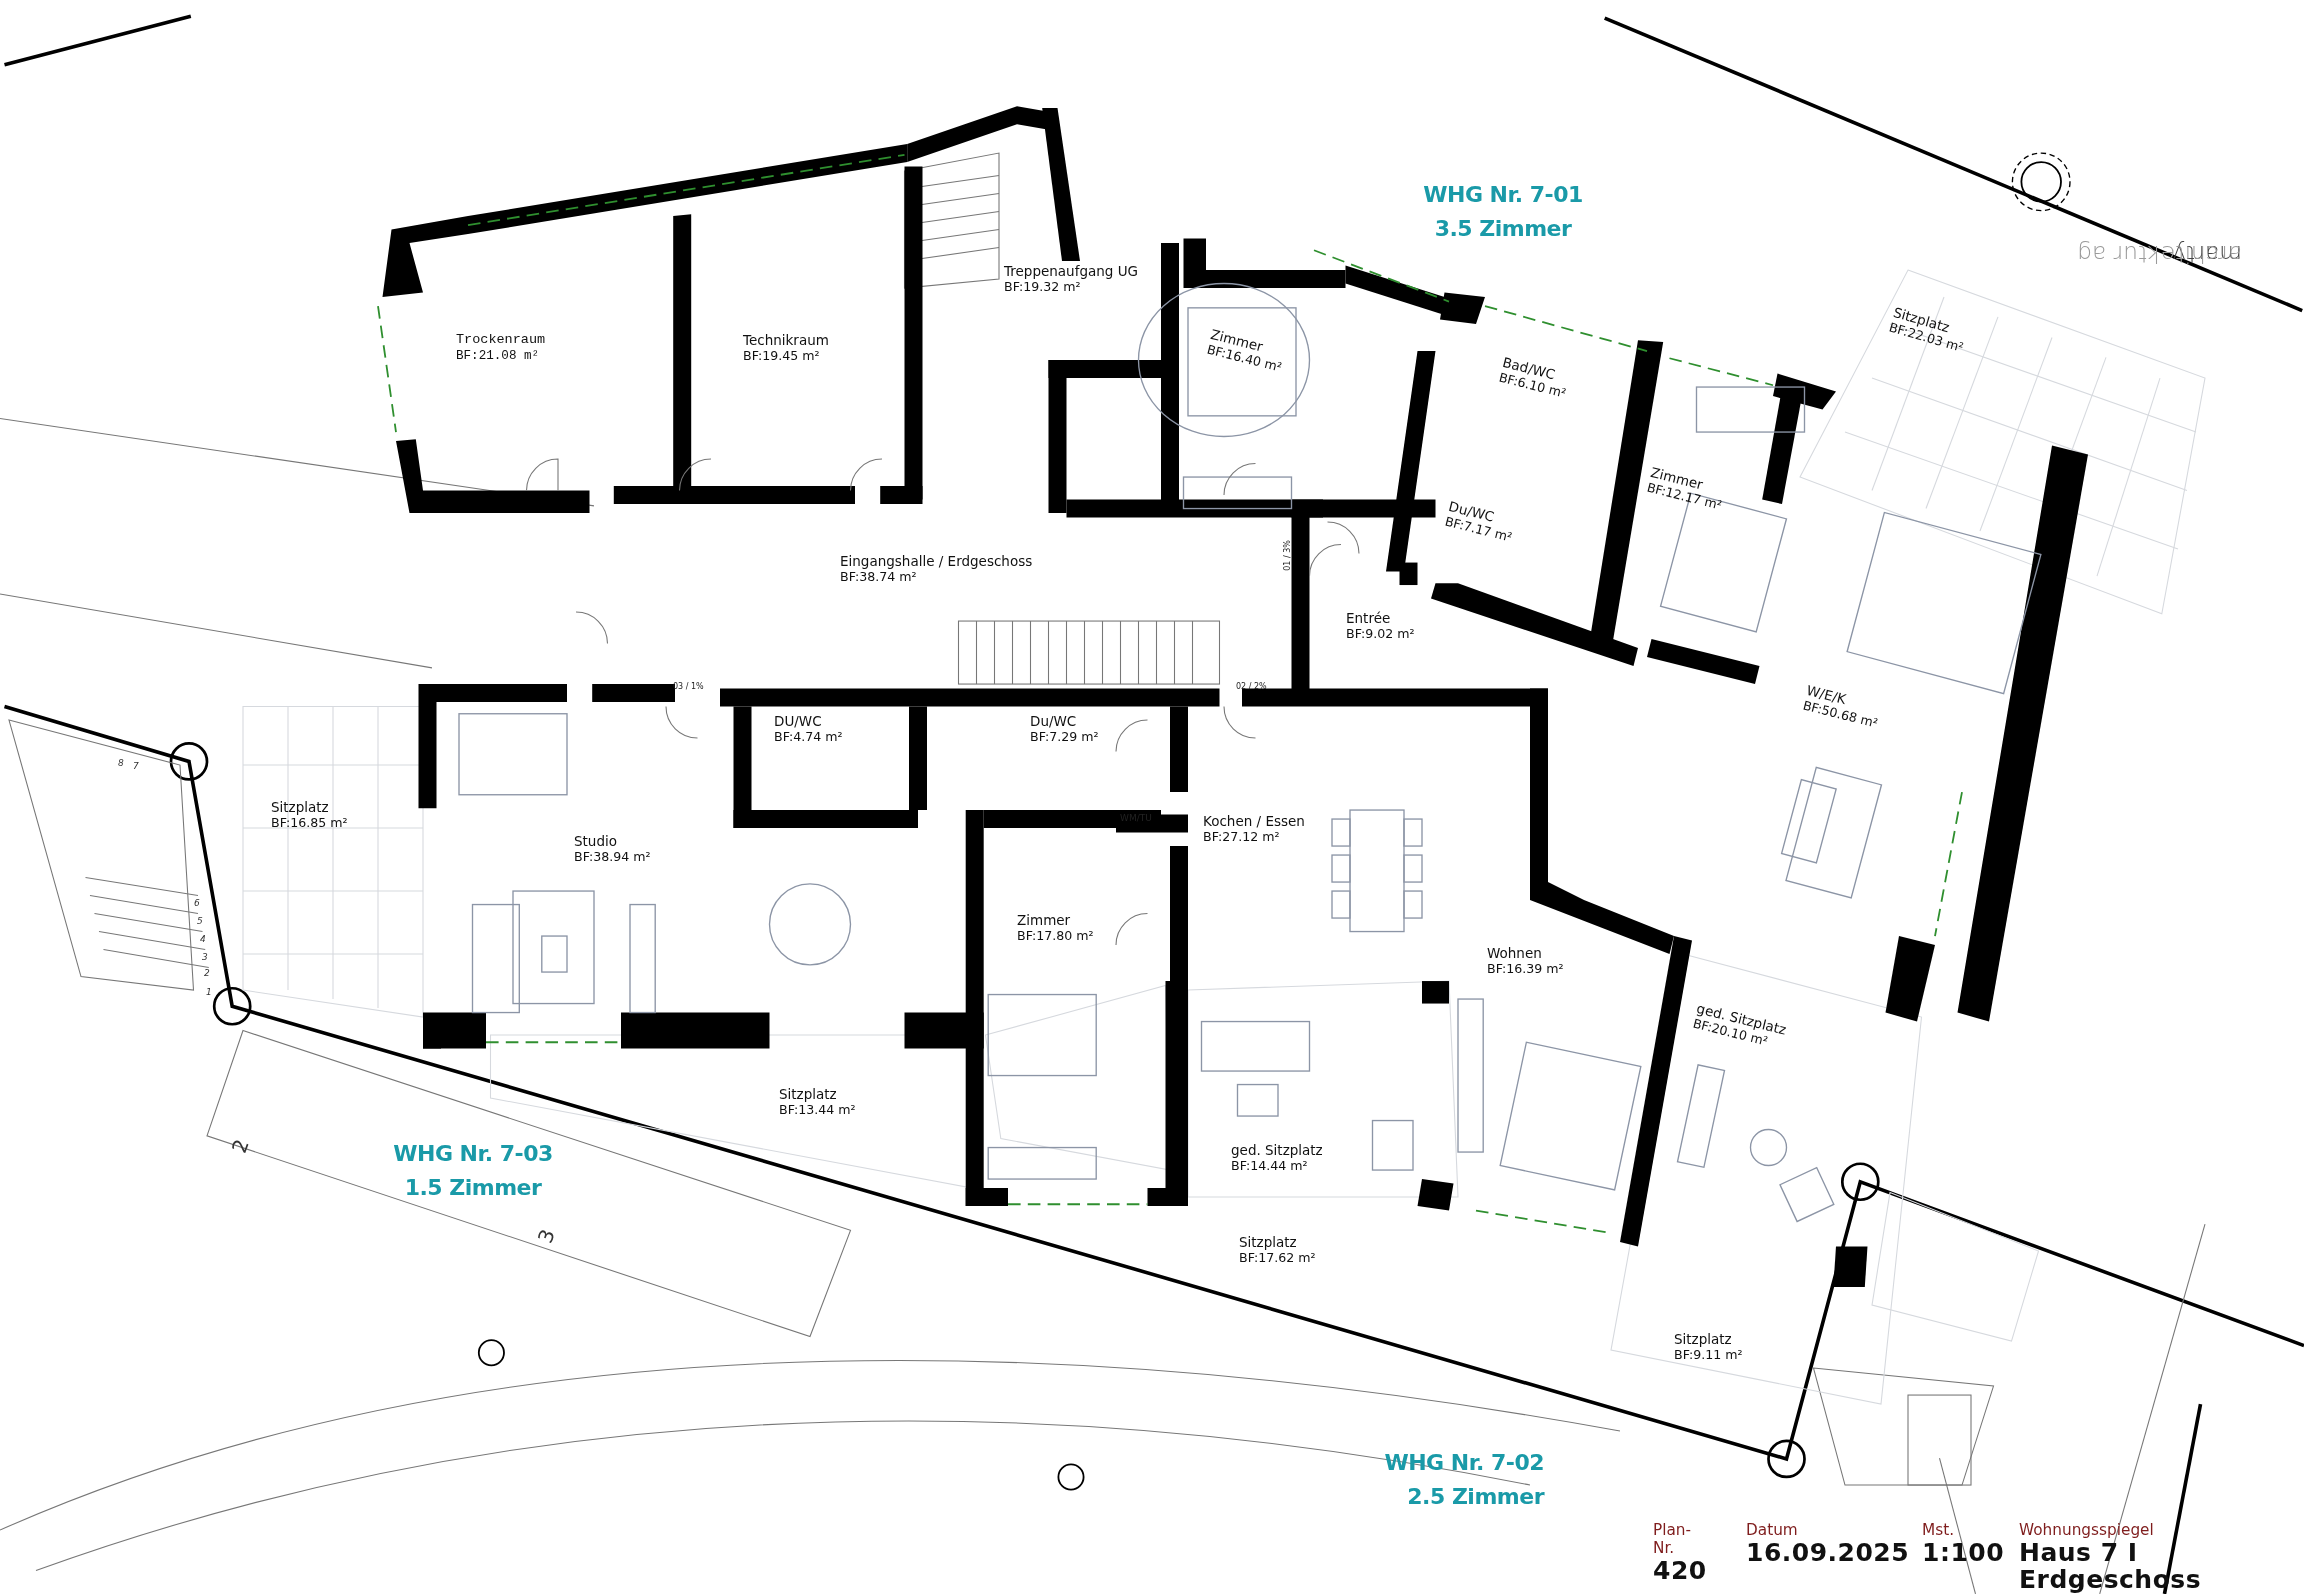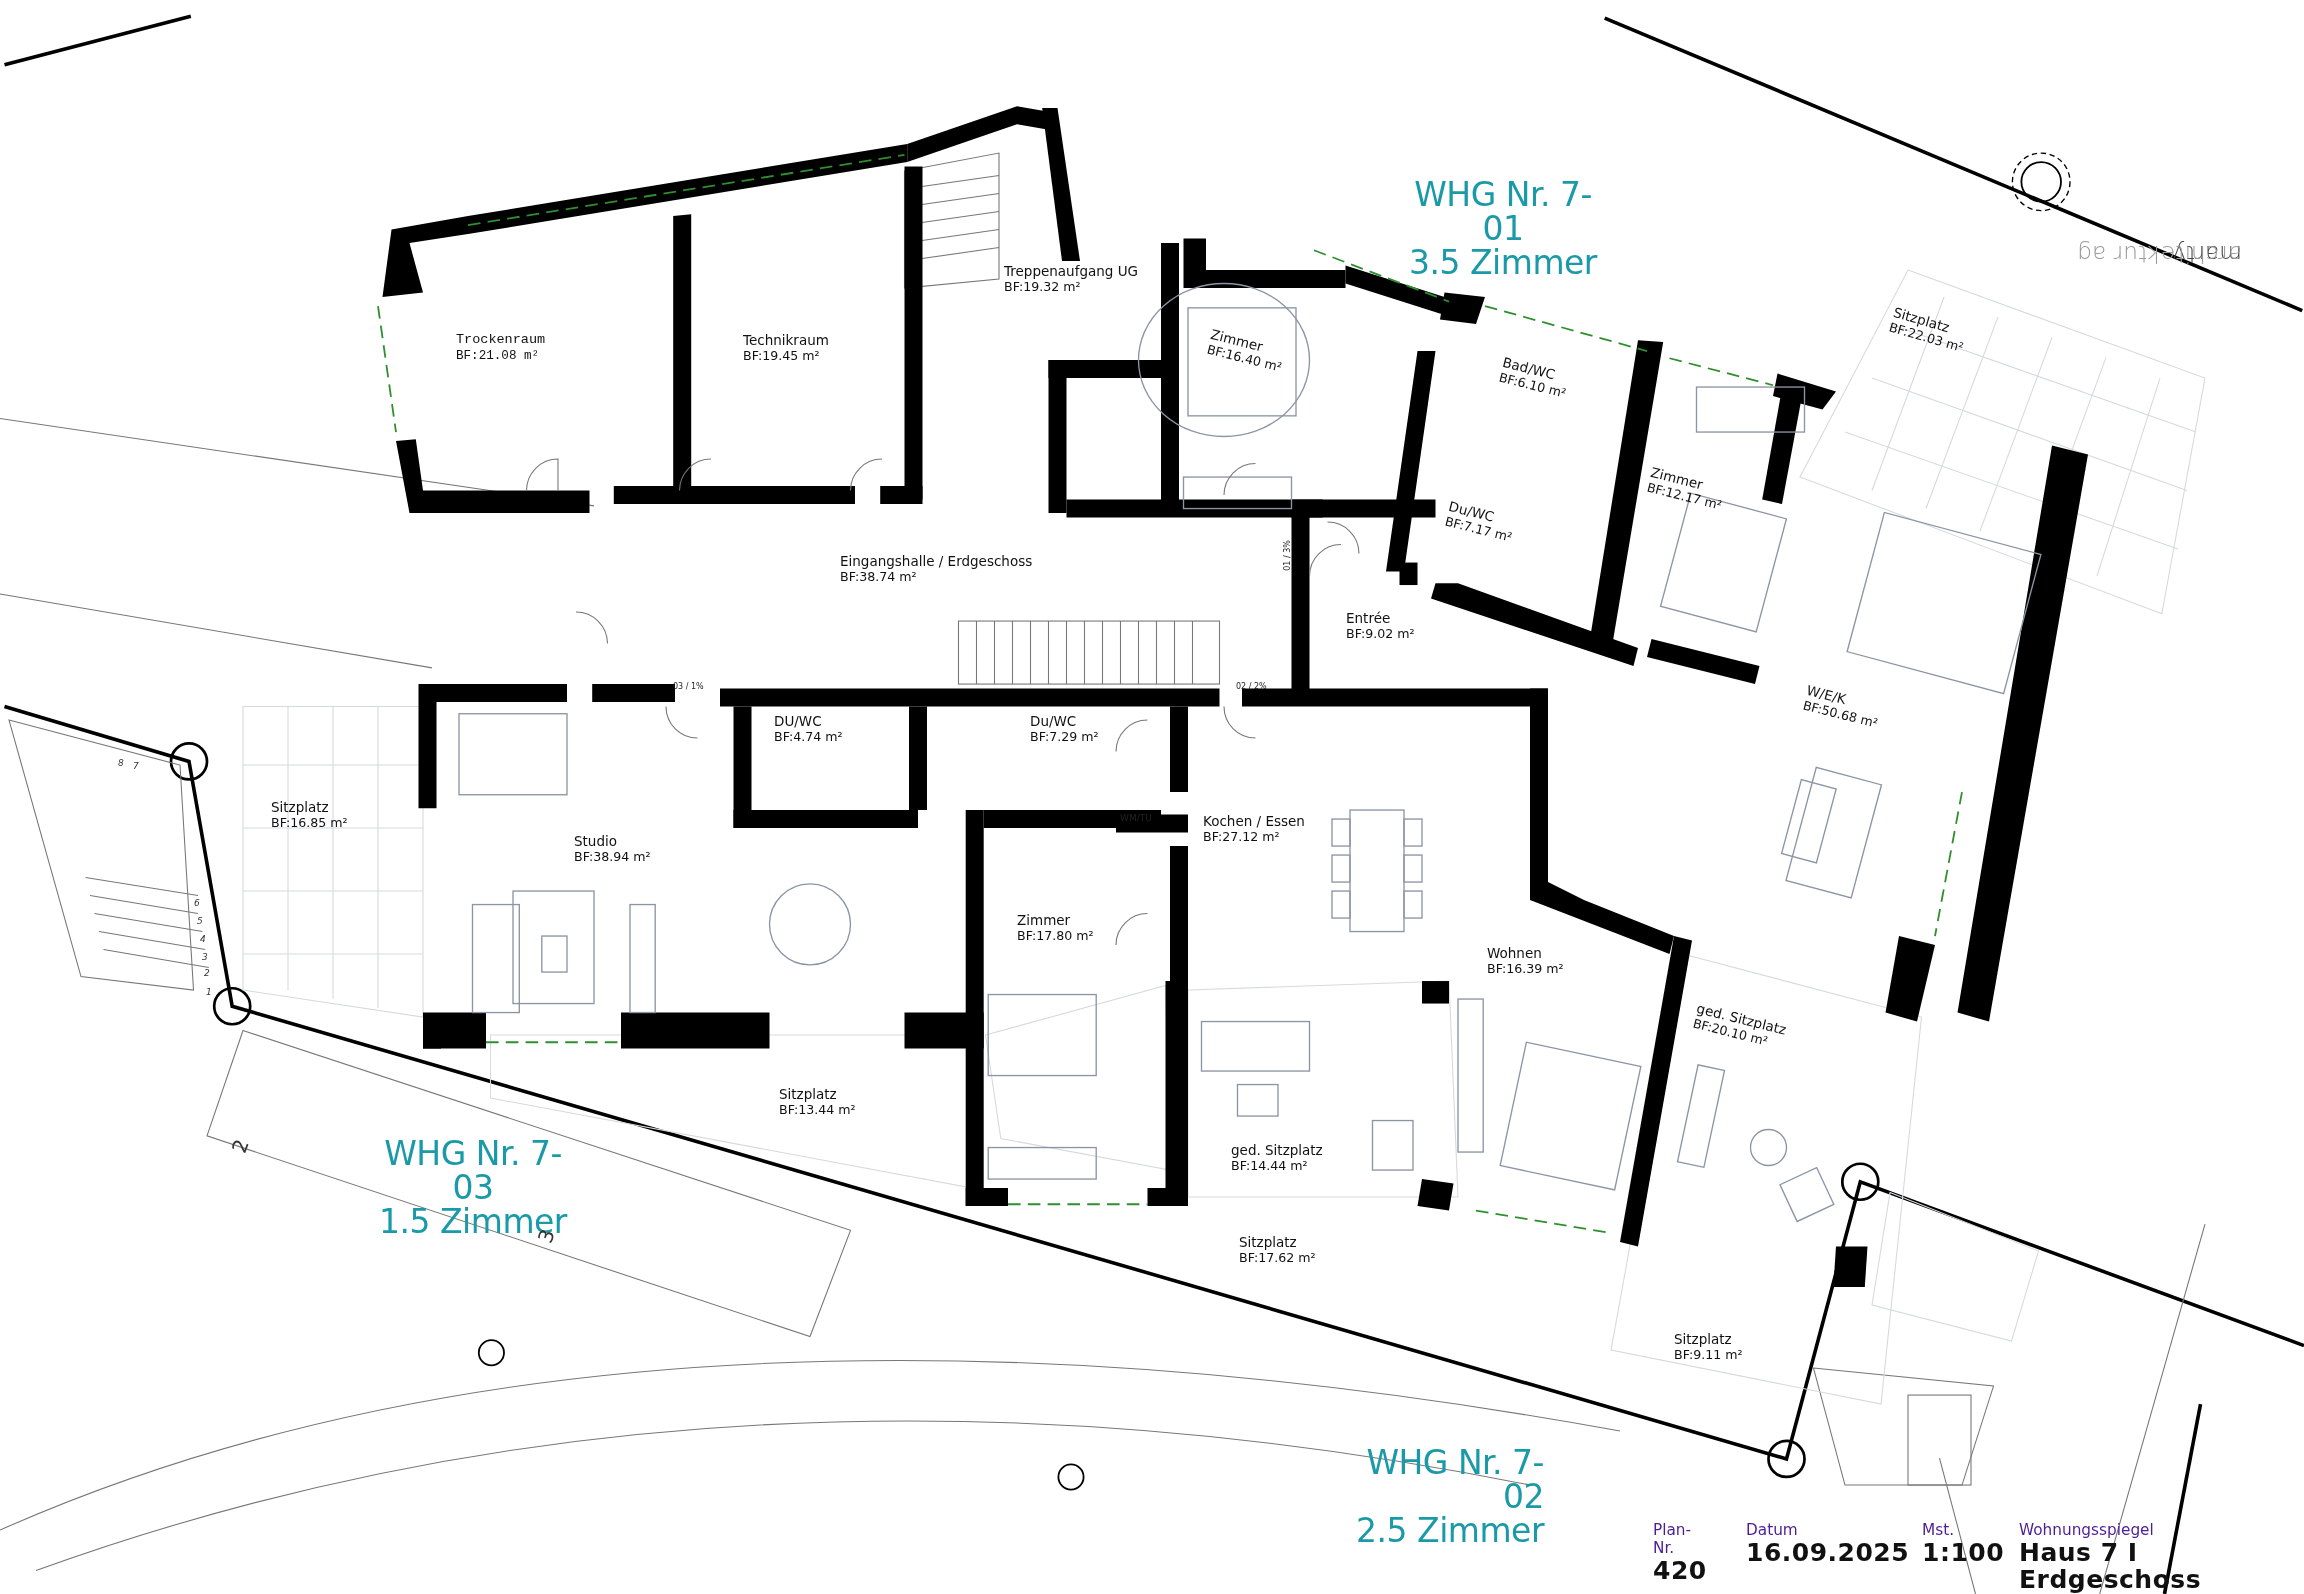--- a/index.html
+++ b/index.html
@@ -8,32 +8,32 @@
   #plan { position: absolute; left: 0; top: 0; width: 2304px; height: 1594px; }
   .wall { fill: #000; }
   .thin { stroke: #777; stroke-width: 1.2; fill: none; }
   .grid { stroke: #d6d9de; stroke-width: 1.2; fill: none; }
   .furn { stroke: #8c95a6; stroke-width: 1.5; fill: none; }
   .prop { stroke: #000; stroke-width: 4; fill: none; }
   .glaze { stroke: #2f8f2f; stroke-width: 2; stroke-dasharray: 14 8; fill: none; }
   .room-label { position: absolute; font-family: "DejaVu Sans", sans-serif; font-size: 13.5px;
                 line-height: 16px; color: #111; white-space: nowrap; transform-origin: 0 0; }
   .room-label .area { display: block; font-size: 12.6px; }
-  .unit-tag { position: absolute; text-align: center; color: #1a9aa8; font-weight: normal;
-              font-family: "DejaVu Sans", sans-serif; font-size: 33px; line-height: 34px;
+  .unit-tag { position: absolute; text-align: center; color: #1a9aa8; font-weight: bold;
+              font-family: "DejaVu Sans", sans-serif; font-size: 22px; line-height: 34px;
               letter-spacing: -0.5px; }
   .brand { position: absolute; right: 3.6px; top: 5.4px; width: 32px; height: 261px; }
   .brand span { position: absolute; left: 0; bottom: 0; transform: rotate(-90deg);
                 transform-origin: 0 0; white-space: nowrap; font-size: 23.4px;
                 font-family: "DejaVu Sans", sans-serif; font-weight: 300; }
   .brand .b1 { color: #444; }
   .brand .b2 { color: #9a9a9a; }
   .titleblock { position: absolute; left: 1653px; top: 1521px; height: 72px; }
   .tb-col { position: absolute; top: 0; font-family: "DejaVu Sans", sans-serif; }
-  .tb-cap { font-size: 15.3px; color: #4c1d95; line-height: 18px; }
+  .tb-cap { font-size: 15.3px; color: #7f1d1d; line-height: 18px; }
   .tb-val { font-size: 25px; font-weight: bold; line-height: 27px; letter-spacing: 0.5px; }
   .tb-sub { font-size: 15.3px; line-height: 20px; }
   .stair-num { position: absolute; font-size: 9px; font-style: italic; color: #333; }
   .axis-mark { position: absolute; font-size: 20px; color: #333; transform-origin: 50% 50%; }
   .slope { position: absolute; font-size: 8px; color: #222; }
 </style>
 </head>
 <body>
 
 <svg id="plan" viewBox="0 0 2560 1771" xmlns="http://www.w3.org/2000/svg">

